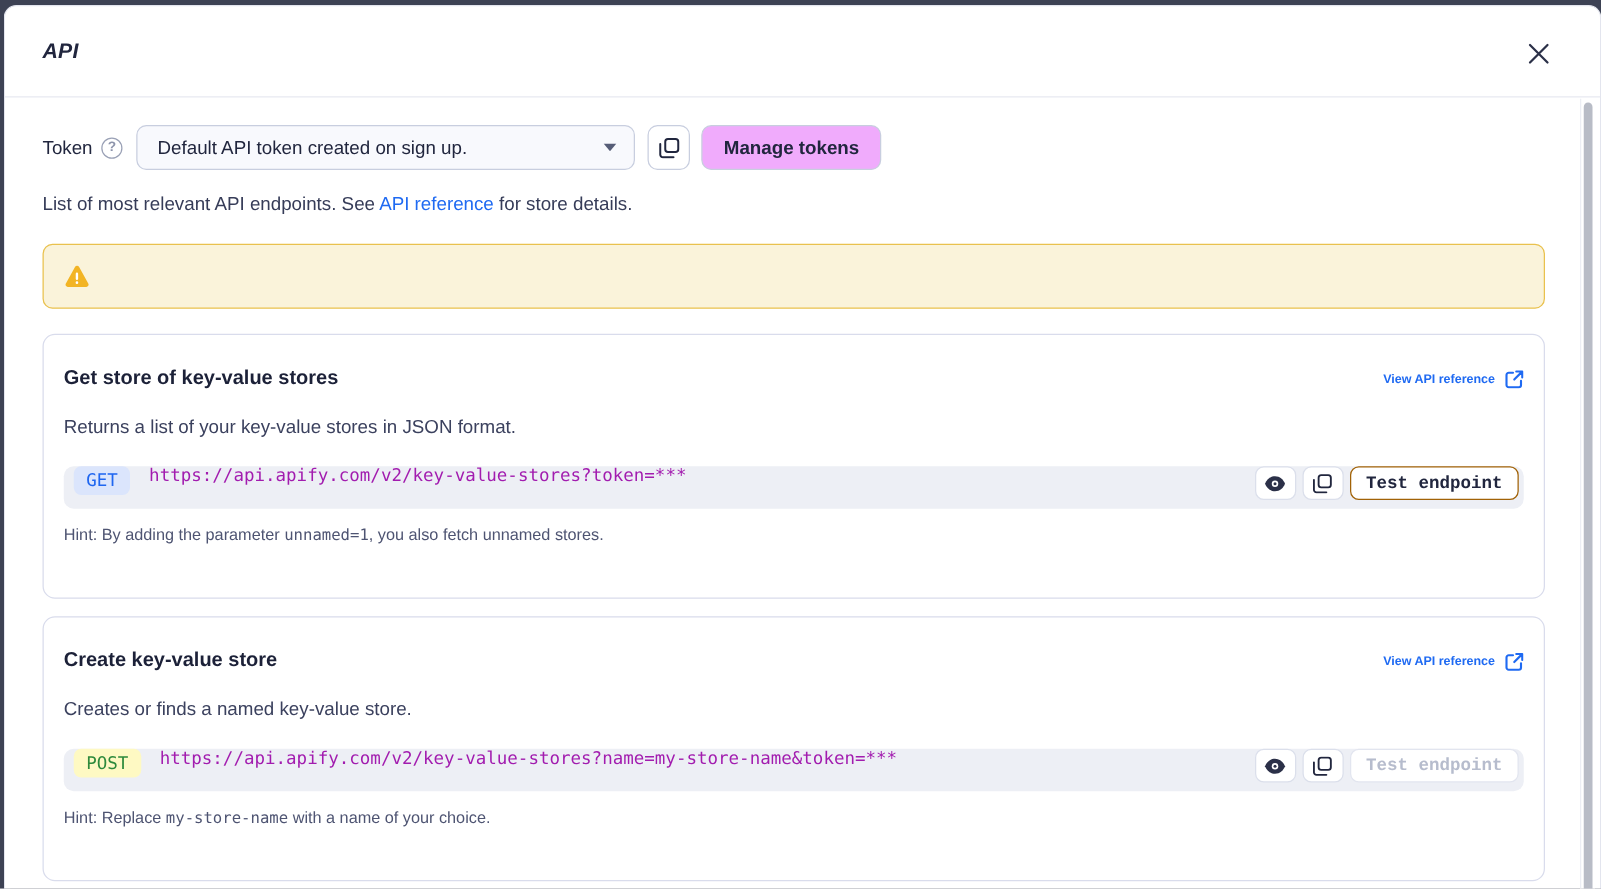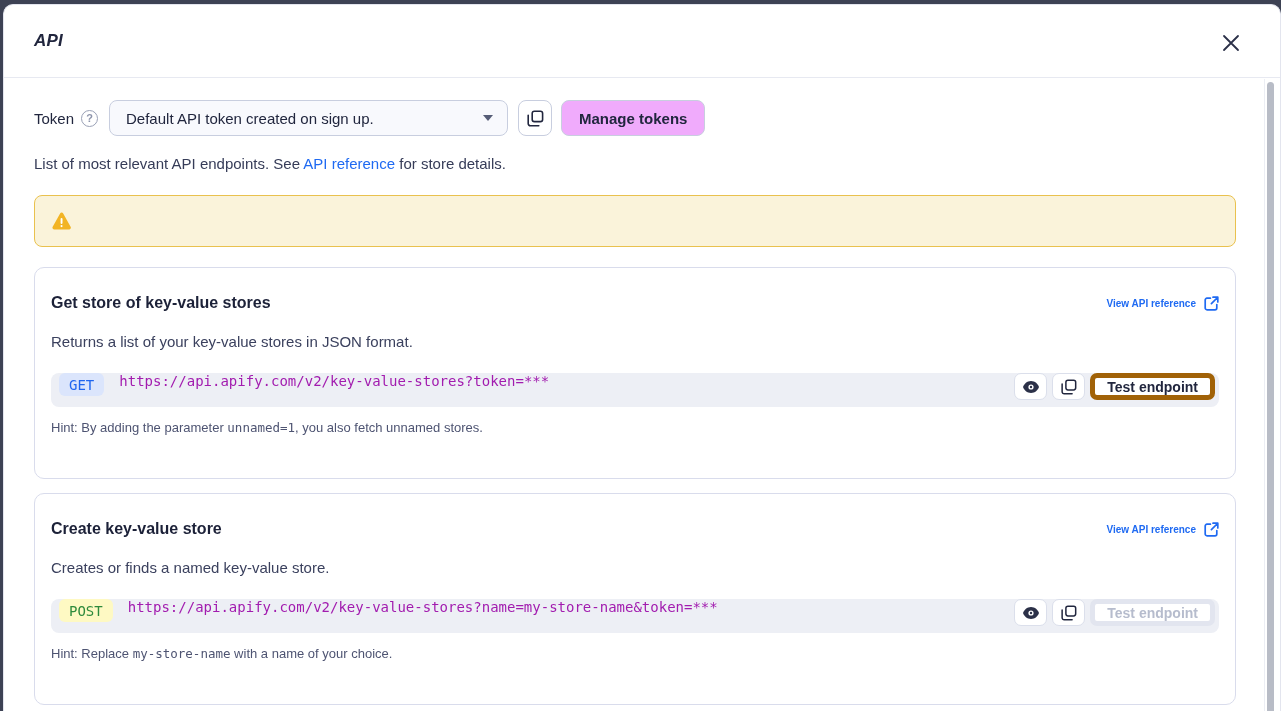--- a/index.html
+++ b/index.html
@@ -135,23 +135,23 @@
   }
   .row-actions { display: flex; align-items: center; gap: 5px; flex: 0 0 auto; }
   .row-icon-btn {
     width: 33px; height: 27px;
     background: #ffffff; border: 1px solid #dbdfeb; border-radius: 7px;
     display: inline-flex; align-items: center; justify-content: center;
     cursor: pointer; color: #21263e;
   }
   .test-btn {
     height: 27px; padding: 0 12px;
-    background: #ffffff; border: 5px solid #a16207; border-radius: 7px;
+    background: #ffffff; border: 1px solid #a16207; border-radius: 7px;
     font-size: 14px; font-weight: 600; color: #21263e;
-    cursor: pointer; font-family: Liberation Sans, sans-serif;
+    cursor: pointer; font-family: Liberation Mono, monospace;
   }
   .test-btn.disabled { color: #b6bccd; border-color: #e2e5ef; cursor: default; }
 
   .hint { margin-top: 13px; font-size: 13px; color: #4e5472; }
   .hint code {
     font-family: "DejaVu Sans Mono", monospace;
     font-size: 12.5px; color: #4e5472;
   }
 
   

